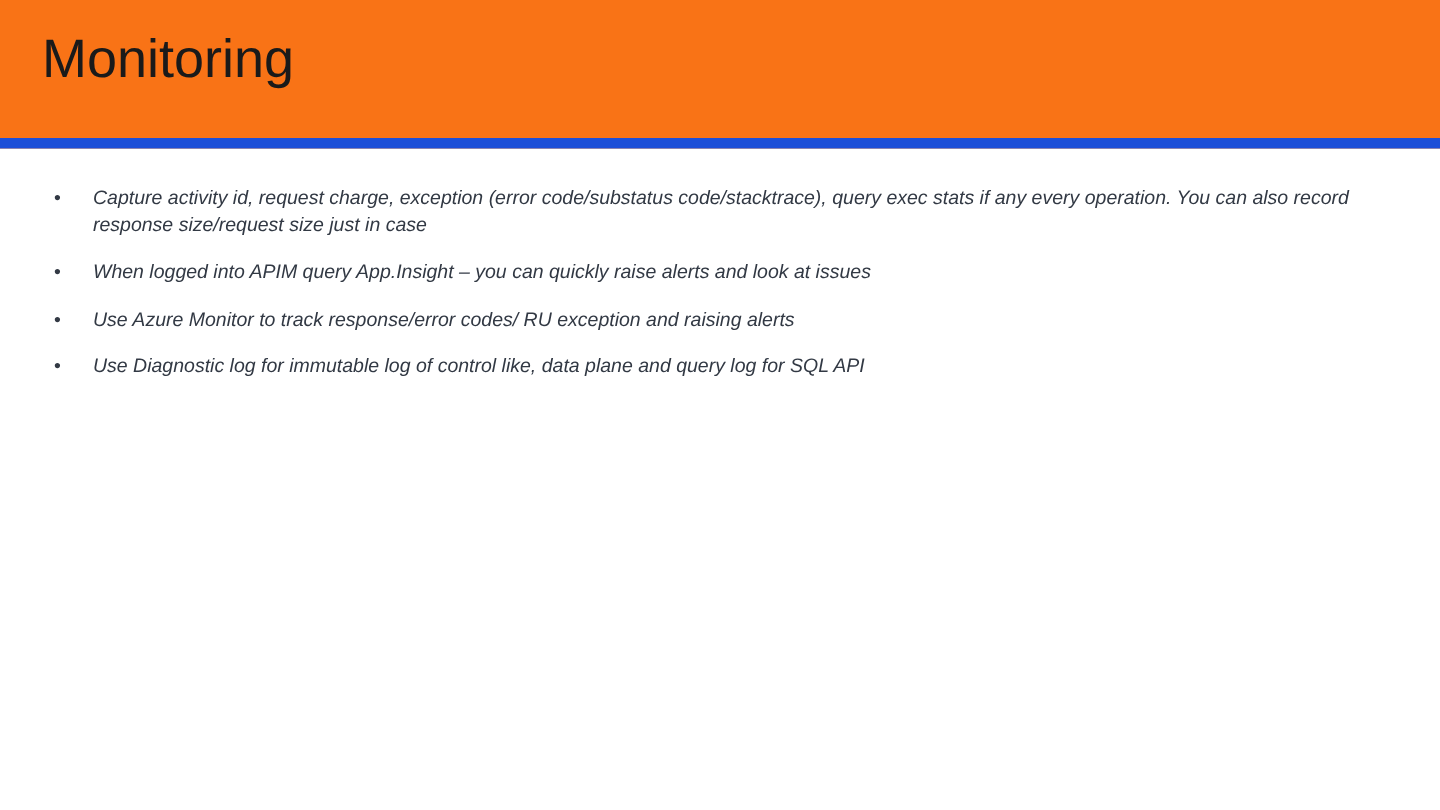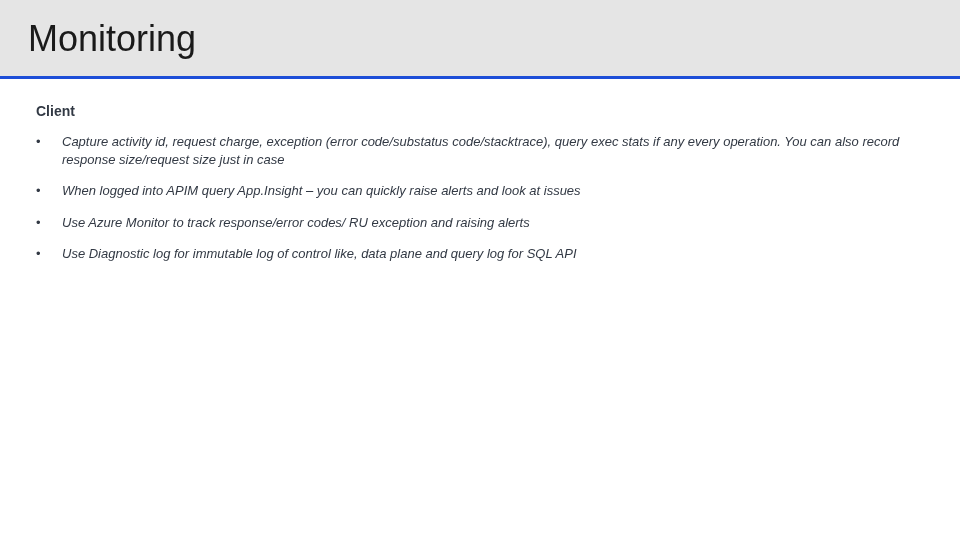--- a/index.html
+++ b/index.html
@@ -9,23 +9,23 @@
     }
     body {
       width: 960px;
       height: 540px;
       background: #ffffff;
       font-family: "Segoe UI", Arial, sans-serif;
       color: #323944;
       overflow: hidden;
     }
     .header-region {
-      background: #e5e5e5;
-      padding: 18px 28px 16px 28px;
-      border-bottom: 3px solid #1d4ed8;
+      background: #f97316;
+      padding: 18px 28px 32px 28px;
+      border-bottom: 7px solid #1d4ed8;
     }
     .title {
       font-size: 36px;
       font-weight: 400;
       color: #1a1a1a;
       letter-spacing: 0px;
     }
     .content {
       padding: 24px 36px 0 36px;
     }
@@ -60,21 +60,20 @@
     }
   </style>
 </head>
 <body>
 
 <div class="header-region">
   <h1 class="title">Monitoring</h1>
 </div>
 
 <div class="content">
-  <div class="subheading">Client</div>
 
   <ul class="bullet-list">
     <li class="bullet-row">
       <span class="bullet-marker">•</span>
       <span class="bullet-text">Capture activity id, request charge, exception (error code/substatus code/stacktrace), query exec stats if any every operation. You can also record response size/request size just in case</span>
     </li>
     <li class="bullet-row">
       <span class="bullet-marker">•</span>
       <span class="bullet-text"> When logged into APIM query App.Insight – you can quickly raise alerts and look at issues</span>
     </li>

